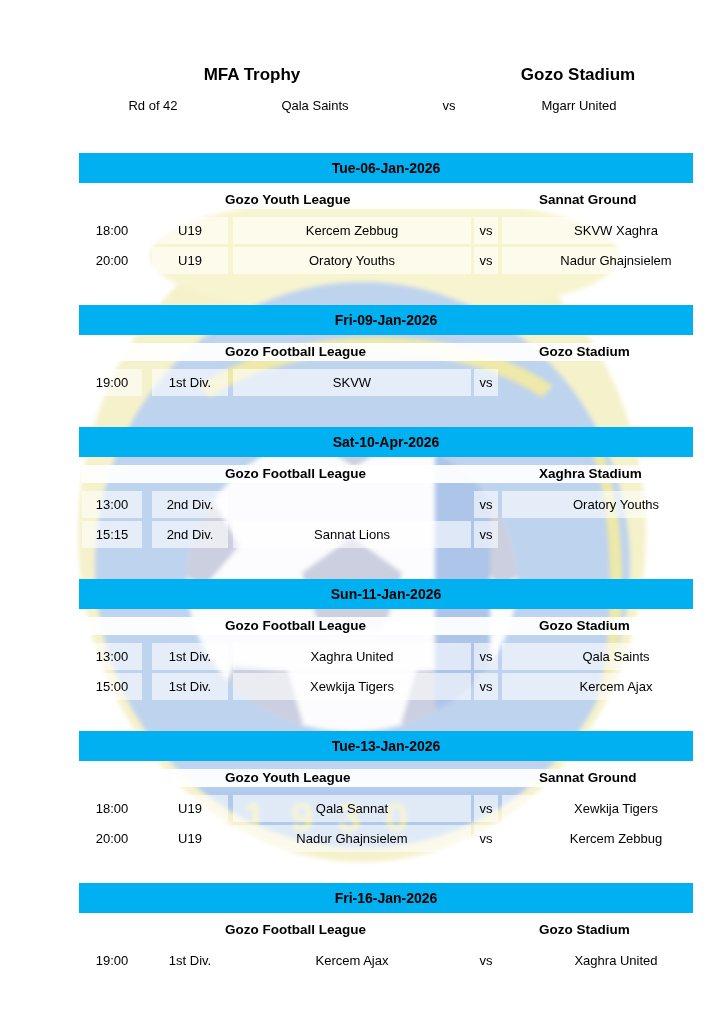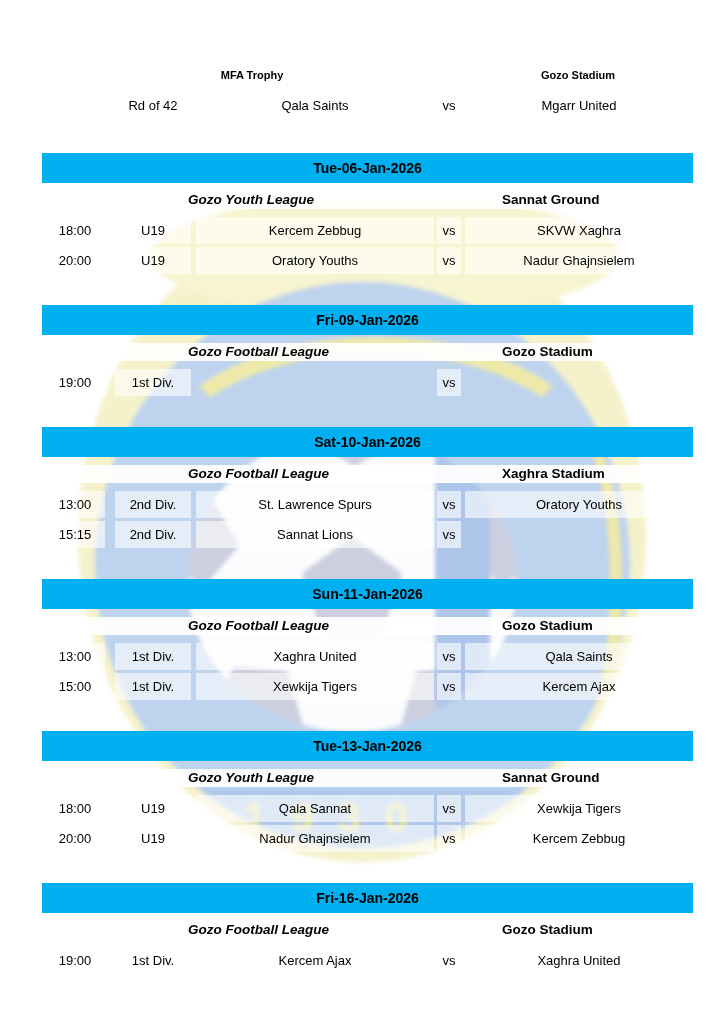--- a/index.html
+++ b/index.html
@@ -26,33 +26,33 @@
   .wm-tower{position:absolute;left:248px;top:15px;width:55px;height:265px;background:#a6bfe8;border-radius:10px;}
   .wm-band{
     position:absolute;left:0;top:506px;width:100%;height:60px;background:#a9c5ea;
     display:flex;align-items:center;justify-content:center;padding-right:50px;box-sizing:border-box;
     font-weight:bold;font-size:42px;letter-spacing:24px;color:rgba(237,229,136,.95);
   }
 
   
   #content{position:relative;}
   .top-section{margin-top:66px;margin-bottom:39px;}
-  .head-row{position:relative;height:18px;margin:0 31px 0 45px;font-weight:bold;font-size:11px;line-height:18px;}
+  .head-row{position:relative;height:18px;margin:0 31px 0 45px;font-weight:bold;font-size:17px;line-height:18px;}
   .competition{position:absolute;left:107px;width:200px;text-align:center;}
   .head-venue{position:absolute;left:433px;width:200px;text-align:center;}
 
-  .fixture-section{margin-bottom:36px;}
+  .fixture-section{margin-bottom:36px;padding-left:37px;}
   .date-bar{
     height:30px;margin:0 31px 0 42px;background:var(--accent,#00b0f0);
     display:flex;align-items:center;justify-content:center;
     font-weight:bold;font-size:14px;color:#000;
   }
   .league-row{position:relative;height:18px;margin:8px 31px 0 45px;background:rgba(255,255,255,.92);
     font-weight:bold;font-size:13.5px;line-height:18px;}
-  .league-name{position:absolute;left:143px;white-space:nowrap;font-style:italic;}
+  .league-name{position:absolute;left:143px;white-space:nowrap;}
   .venue-name{position:absolute;left:457px;width:200px;text-align:left;}
 
   .match-row{position:relative;height:17px;margin:13px 31px 0 45px;font-size:13px;}
   .cell{position:absolute;top:-5px;height:27px;line-height:27px;text-align:center;background:rgba(255,255,255,.6);white-space:nowrap;}
   .c-time{left:0;width:60px;}
   .c-div{left:70px;width:76px;}
   .c-home{left:151px;width:238px;}
   .c-vs{left:392px;width:24px;}
   .c-away{left:420px;width:228px;}
   .cell:empty{background:transparent;}
@@ -131,38 +131,38 @@
       <span>Fri-09-Jan-2026</span>
     </div>
     <div class="league-row">
       <span class="league-name">Gozo Football League</span>
       <span class="venue-name">Gozo Stadium</span>
     </div>
     <div>
   <div class="match-row">
     <span class="cell c-time">19:00</span>
     <span class="cell c-div">1st Div.</span>
-    <span class="cell c-vs">vs</span>
-  </div>
-</div>
-  </div>
-
-  <div class="fixture-section">
-    <div class="date-bar">
-      <span>Sat-10-Jan-2026</span>
+    <span class="cell c-home">SKVW</span>
+    <span class="cell c-vs">vs</span>
+  </div>
+</div>
+  </div>
+
+  <div class="fixture-section">
+    <div class="date-bar">
+      <span>Sat-10-Apr-2026</span>
     </div>
     <div class="league-row">
       <span class="league-name">Gozo Football League</span>
       <span class="venue-name">Xaghra Stadium</span>
     </div>
     <div>
   <div class="match-row">
     <span class="cell c-time">13:00</span>
     <span class="cell c-div">2nd Div.</span>
-    <span class="cell c-home">St. Lawrence Spurs</span>
     <span class="cell c-vs">vs</span>
     <span class="cell c-away">Oratory Youths</span>
   </div>
 
   <div class="match-row">
     <span class="cell c-time">15:15</span>
     <span class="cell c-div">2nd Div.</span>
     <span class="cell c-home">Sannat Lions</span>
     <span class="cell c-vs">vs</span>
   </div>

